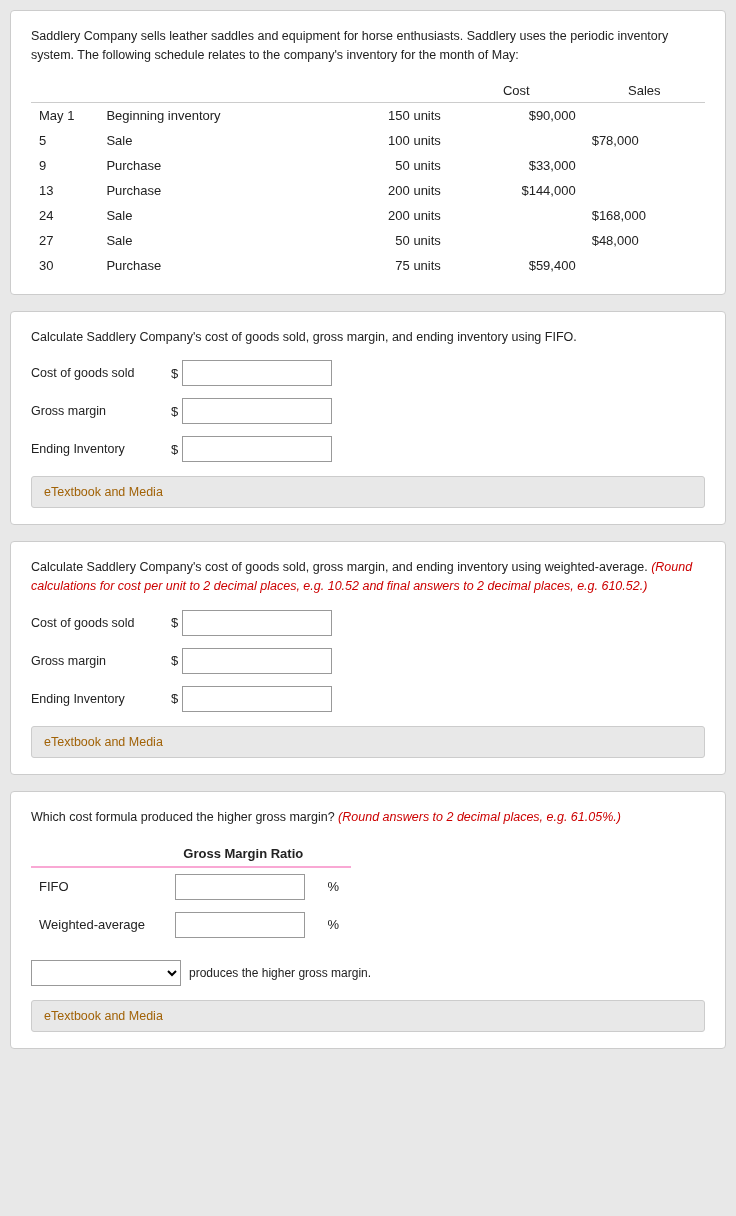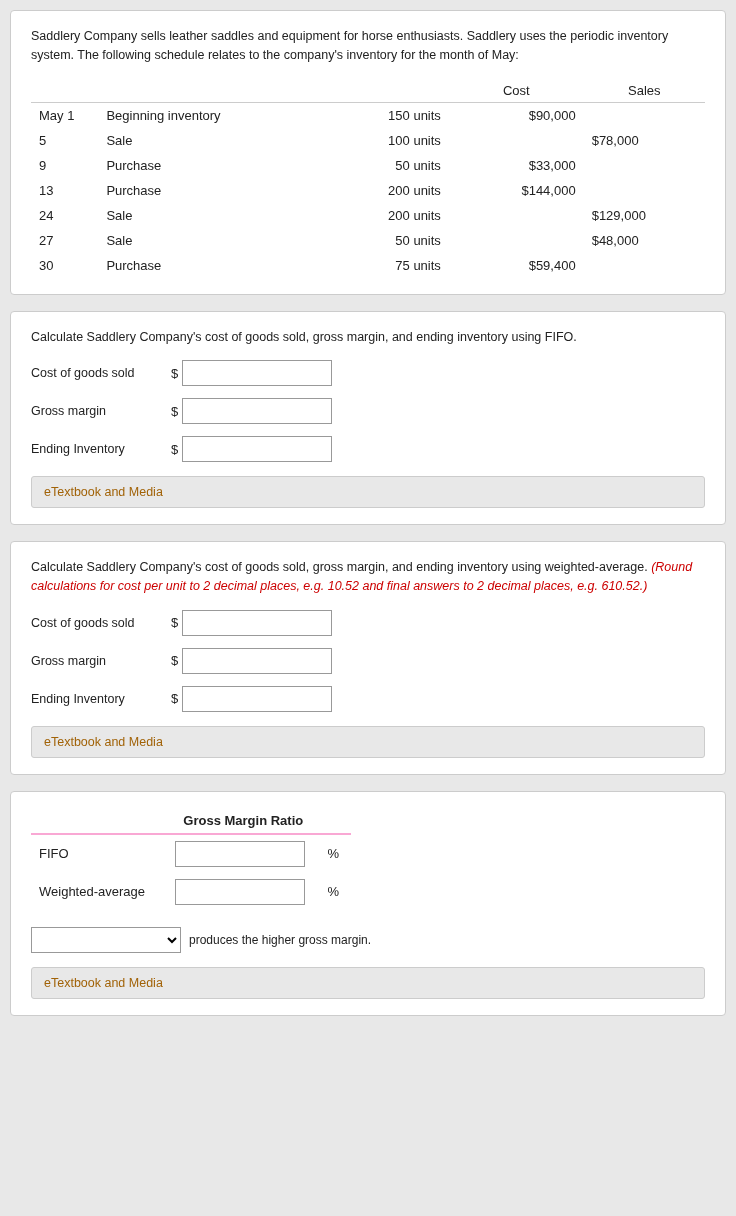--- a/index.html
+++ b/index.html
@@ -183,21 +183,21 @@
       <td class="col-desc">Purchase</td>
       <td class="col-units">200 units</td>
       <td class="col-cost">$144,000</td>
       <td class="col-sales"></td>
     </tr>
         <tr>
       <td class="col-date">24</td>
       <td class="col-desc">Sale</td>
       <td class="col-units">200 units</td>
       <td class="col-cost"></td>
-      <td class="col-sales">$129,000</td>
+      <td class="col-sales">$168,000</td>
     </tr>
         <tr>
       <td class="col-date">27</td>
       <td class="col-desc">Sale</td>
       <td class="col-units">50 units</td>
       <td class="col-cost"></td>
       <td class="col-sales">$48,000</td>
     </tr>
         <tr>
       <td class="col-date">30</td>
@@ -247,20 +247,24 @@
   </div>
   <div class="form-row">
     <span class="form-label">Ending Inventory</span>
     <span class="dollar-sign">$</span>
     <input class="form-input" type="text" style="">
   </div>
   <button class="etextbook-btn">eTextbook and Media</button>
 </div>
 
 <div class="card">
+  <p class="section-title">
+    <span>Which cost formula produced the higher gross margin?</span>
+    <span class="red-note">(Round answers to 2 decimal places, e.g. 61.05%.)</span>
+  </p>
   <table class="gmr-table">
     <thead>
       <tr>
         <th class="gmr-label-col"></th>
         <th class="gmr-input-col">Gross Margin Ratio</th>
         <th class="gmr-pct-col"></th>
       </tr>
     </thead>
     <tbody>
       <tr>

